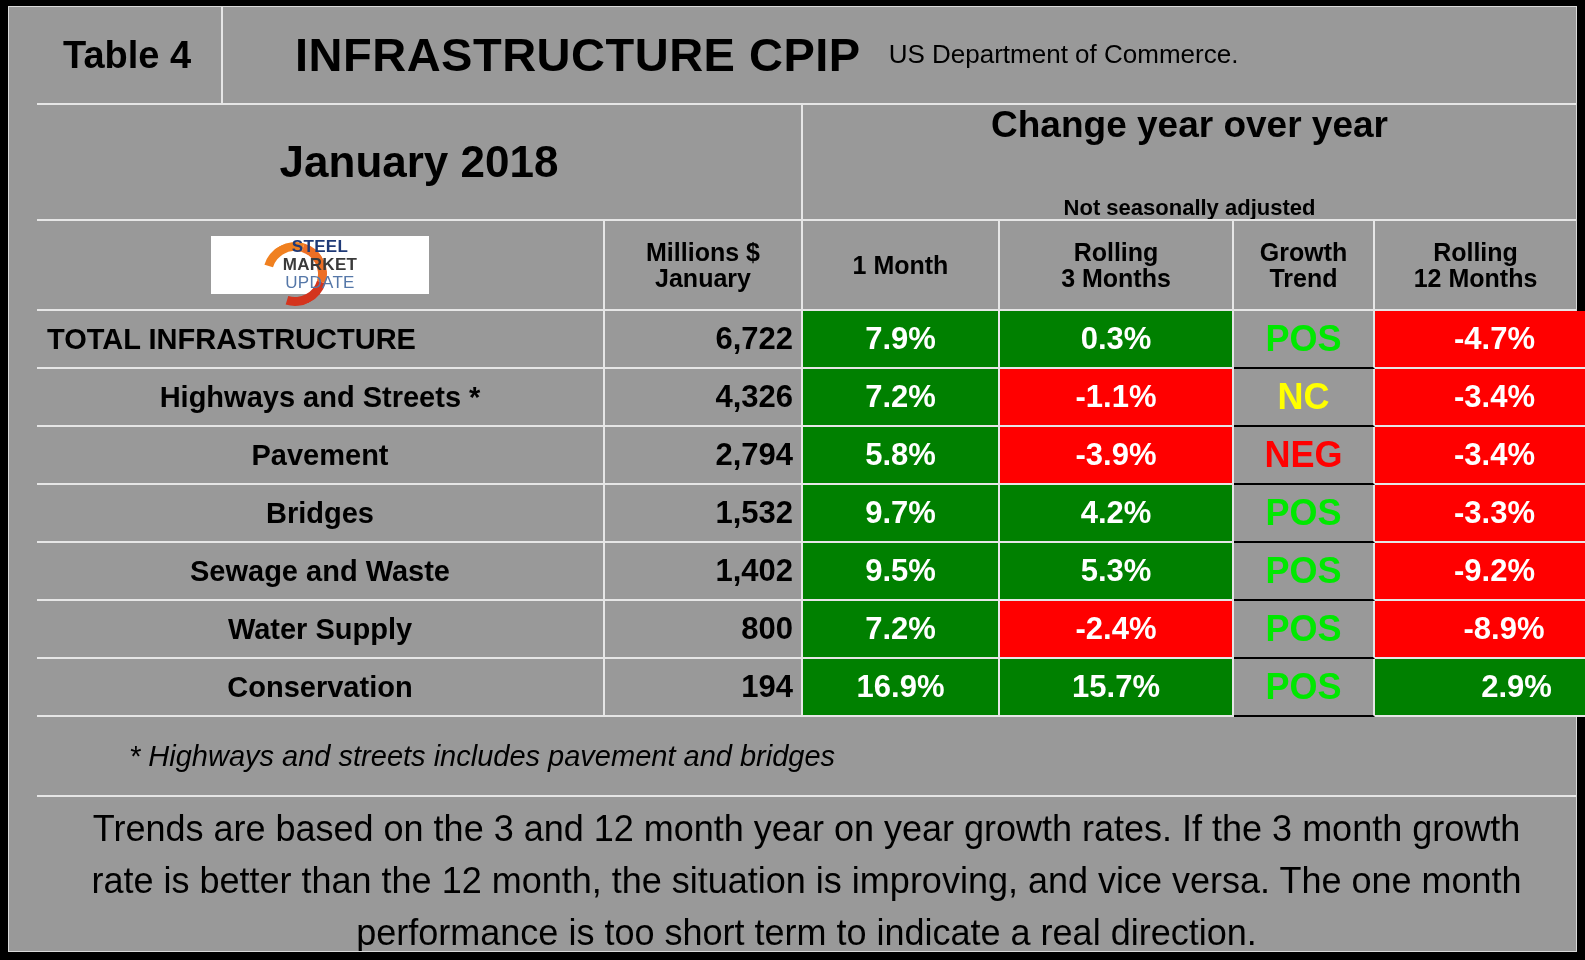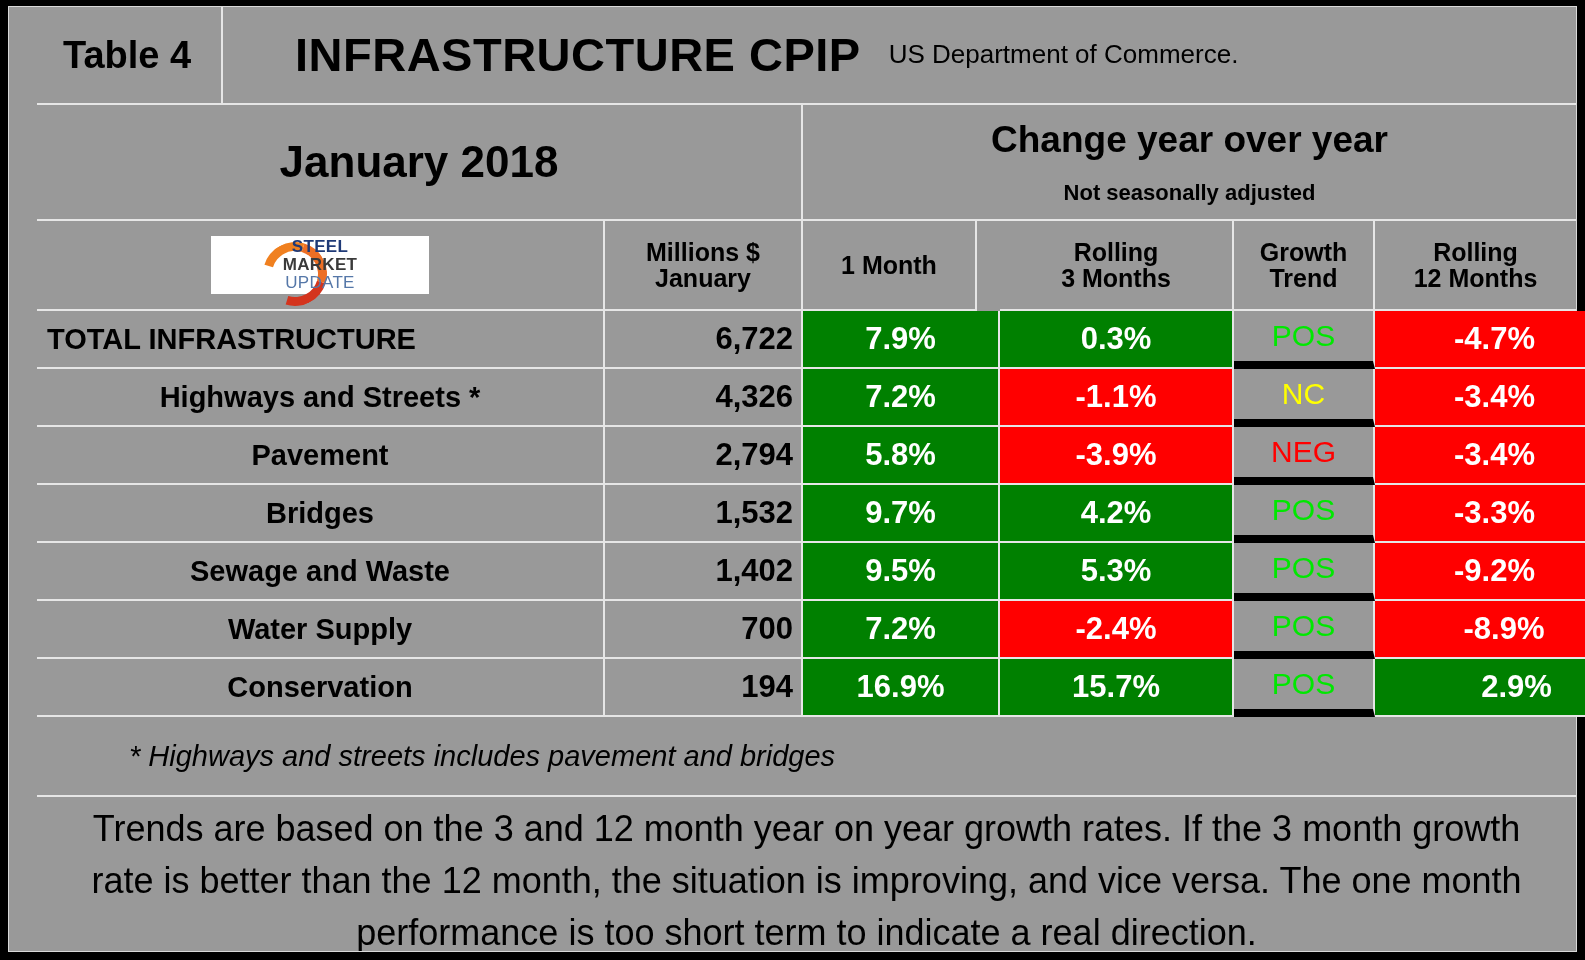--- a/index.html
+++ b/index.html
@@ -66,21 +66,21 @@
 
   
   #period-cell {
     left: 0; top: 98px; width: 766px; height: 116px;
     font-size: 44px; font-weight: bold;
     border-right: 2px solid #e6e6e6;
     border-bottom: 2px solid #e6e6e6;
   }
   #change-cell {
     left: 766px; top: 98px; right: 0; height: 116px;
-    flex-direction: column; justify-content: center; gap: 22px;
+    flex-direction: column; justify-content: space-between; gap: 22px;
     border-bottom: 2px solid #e6e6e6;
   }
   #change-title { font-size: 37px; font-weight: bold; }
   #change-sub { font-size: 22px; font-weight: bold; }
 
   
   .hdr {
     top: 214px; height: 90px;
     font-size: 25px; font-weight: bold;
     border-bottom: 2px solid #e6e6e6;
@@ -131,23 +131,23 @@
     border-bottom: 2px solid #e6e6e6;
   }
   .pct {
     font-size: 31px; font-weight: bold; color: #ffffff;
     border-right: 2px solid #e6e6e6;
     border-bottom: 2px solid #e6e6e6;
   }
   .pct.green { background: #008000; }
   .pct.red   { background: #ff0000; }
   .trend {
-    font-size: 30px; font-weight: normal;
-    border-right: 2px solid #e6e6e6;
-    border-bottom: 8px solid #000000;
+    font-size: 36px; font-weight: bold;
+    border-right: 2px solid #e6e6e6;
+    border-bottom: 2px solid #000000;
   }
   .trend.pos { color: #00e800; }
   .trend.nc  { color: #ffff00; }
   .trend.neg { color: #ff0000; }
 
   
   #footnote {
     left: 0; top: 710px; right: 0; height: 80px;
     font-size: 29px; font-style: italic; font-weight: normal;
     justify-content: flex-start; padding-left: 92px;
@@ -192,21 +192,21 @@
       </div>
     </div>
 
     <div class="cell hdr" style="left:568px; width:198px;">
       <div>
         <span>Millions $</span>
         <span>January</span>
       </div>
     </div>
 
-    <div class="cell hdr" style="left:766px; width:174px;">
+    <div class="cell hdr" style="left:766px; width:197px;">
       <span>1 Month</span>
     </div>
 
     <div class="cell hdr" style="left:963px; width:234px;">
       <div>
         <span>Rolling</span>
         <span>3 Months</span>
       </div>
     </div>
 
@@ -249,21 +249,21 @@
         <div class="cell pct green" style="left: 963px; top: 478px; width: 234px; height: 58px;">4.2%</div>
         <div class="cell trend pos" style="left: 1197px; top: 478px; width: 141px; height: 58px;">POS</div>
         <div class="cell pct red" style="left: 1338px; top: 478px; width: 239px; height: 58px; border-right: none;">-3.3%</div>
         <div class="cell cat" style="left: 0px; top: 536px; width: 568px; height: 58px;">Sewage and Waste</div>
         <div class="cell val" style="left: 568px; top: 536px; width: 198px; height: 58px;">1,402</div>
         <div class="cell pct green" style="left: 766px; top: 536px; width: 197px; height: 58px;">9.5%</div>
         <div class="cell pct green" style="left: 963px; top: 536px; width: 234px; height: 58px;">5.3%</div>
         <div class="cell trend pos" style="left: 1197px; top: 536px; width: 141px; height: 58px;">POS</div>
         <div class="cell pct red" style="left: 1338px; top: 536px; width: 239px; height: 58px; border-right: none;">-9.2%</div>
         <div class="cell cat" style="left: 0px; top: 594px; width: 568px; height: 58px;">Water Supply</div>
-        <div class="cell val" style="left: 568px; top: 594px; width: 198px; height: 58px;">700</div>
+        <div class="cell val" style="left: 568px; top: 594px; width: 198px; height: 58px;">800</div>
         <div class="cell pct green" style="left: 766px; top: 594px; width: 197px; height: 58px;">7.2%</div>
         <div class="cell pct red" style="left: 963px; top: 594px; width: 234px; height: 58px;">-2.4%</div>
         <div class="cell trend pos" style="left: 1197px; top: 594px; width: 141px; height: 58px;">POS</div>
         <div class="cell pct red" style="left: 1338px; top: 594px; width: 258px; height: 58px; border-right: none;">-8.9%</div>
         <div class="cell cat" style="left: 0px; top: 652px; width: 568px; height: 58px;">Conservation</div>
         <div class="cell val" style="left: 568px; top: 652px; width: 198px; height: 58px;">194</div>
         <div class="cell pct green" style="left: 766px; top: 652px; width: 197px; height: 58px;">16.9%</div>
         <div class="cell pct green" style="left: 963px; top: 652px; width: 234px; height: 58px;">15.7%</div>
         <div class="cell trend pos" style="left: 1197px; top: 652px; width: 141px; height: 58px;">POS</div>
         <div class="cell pct green" style="left: 1338px; top: 652px; width: 239px; height: 58px; border-right: none; padding-left: 44px;">2.9%</div>

